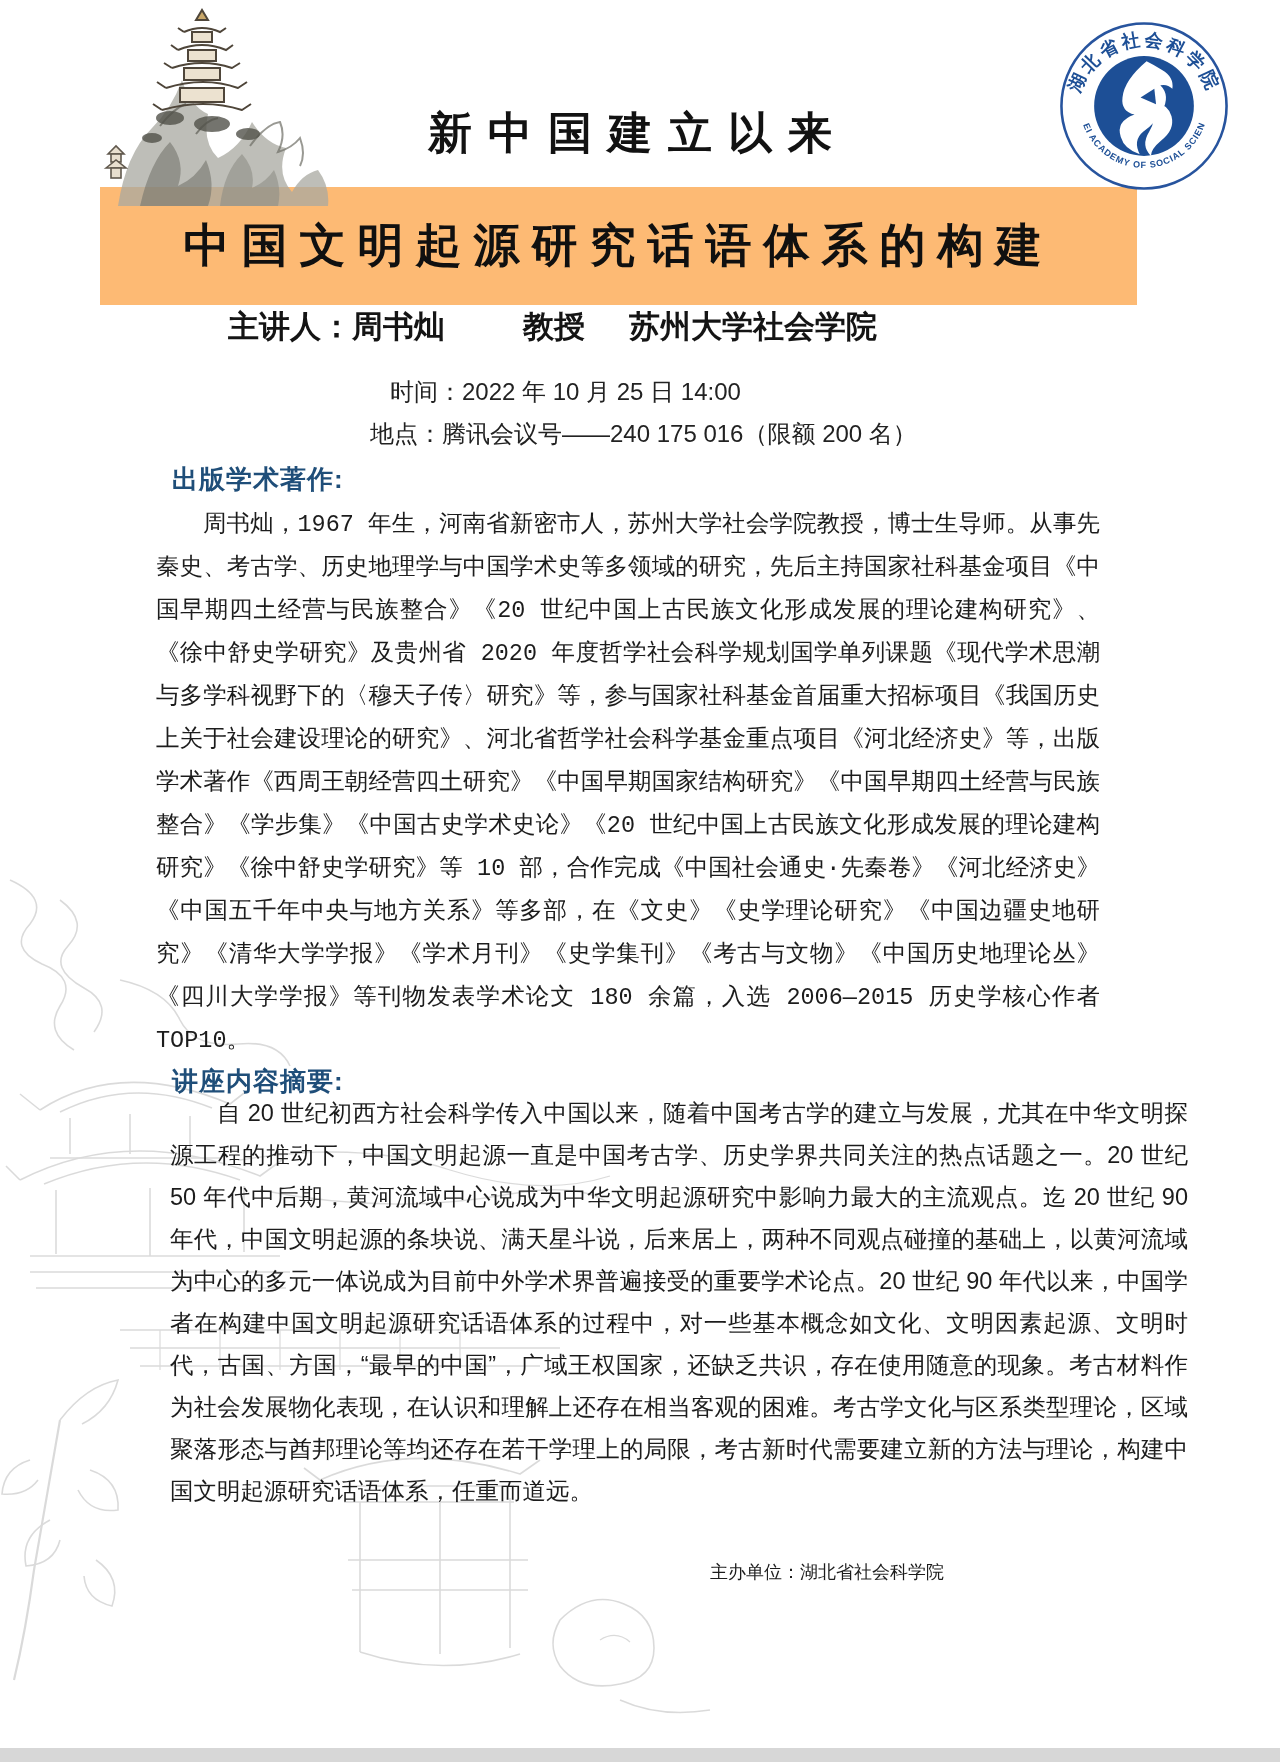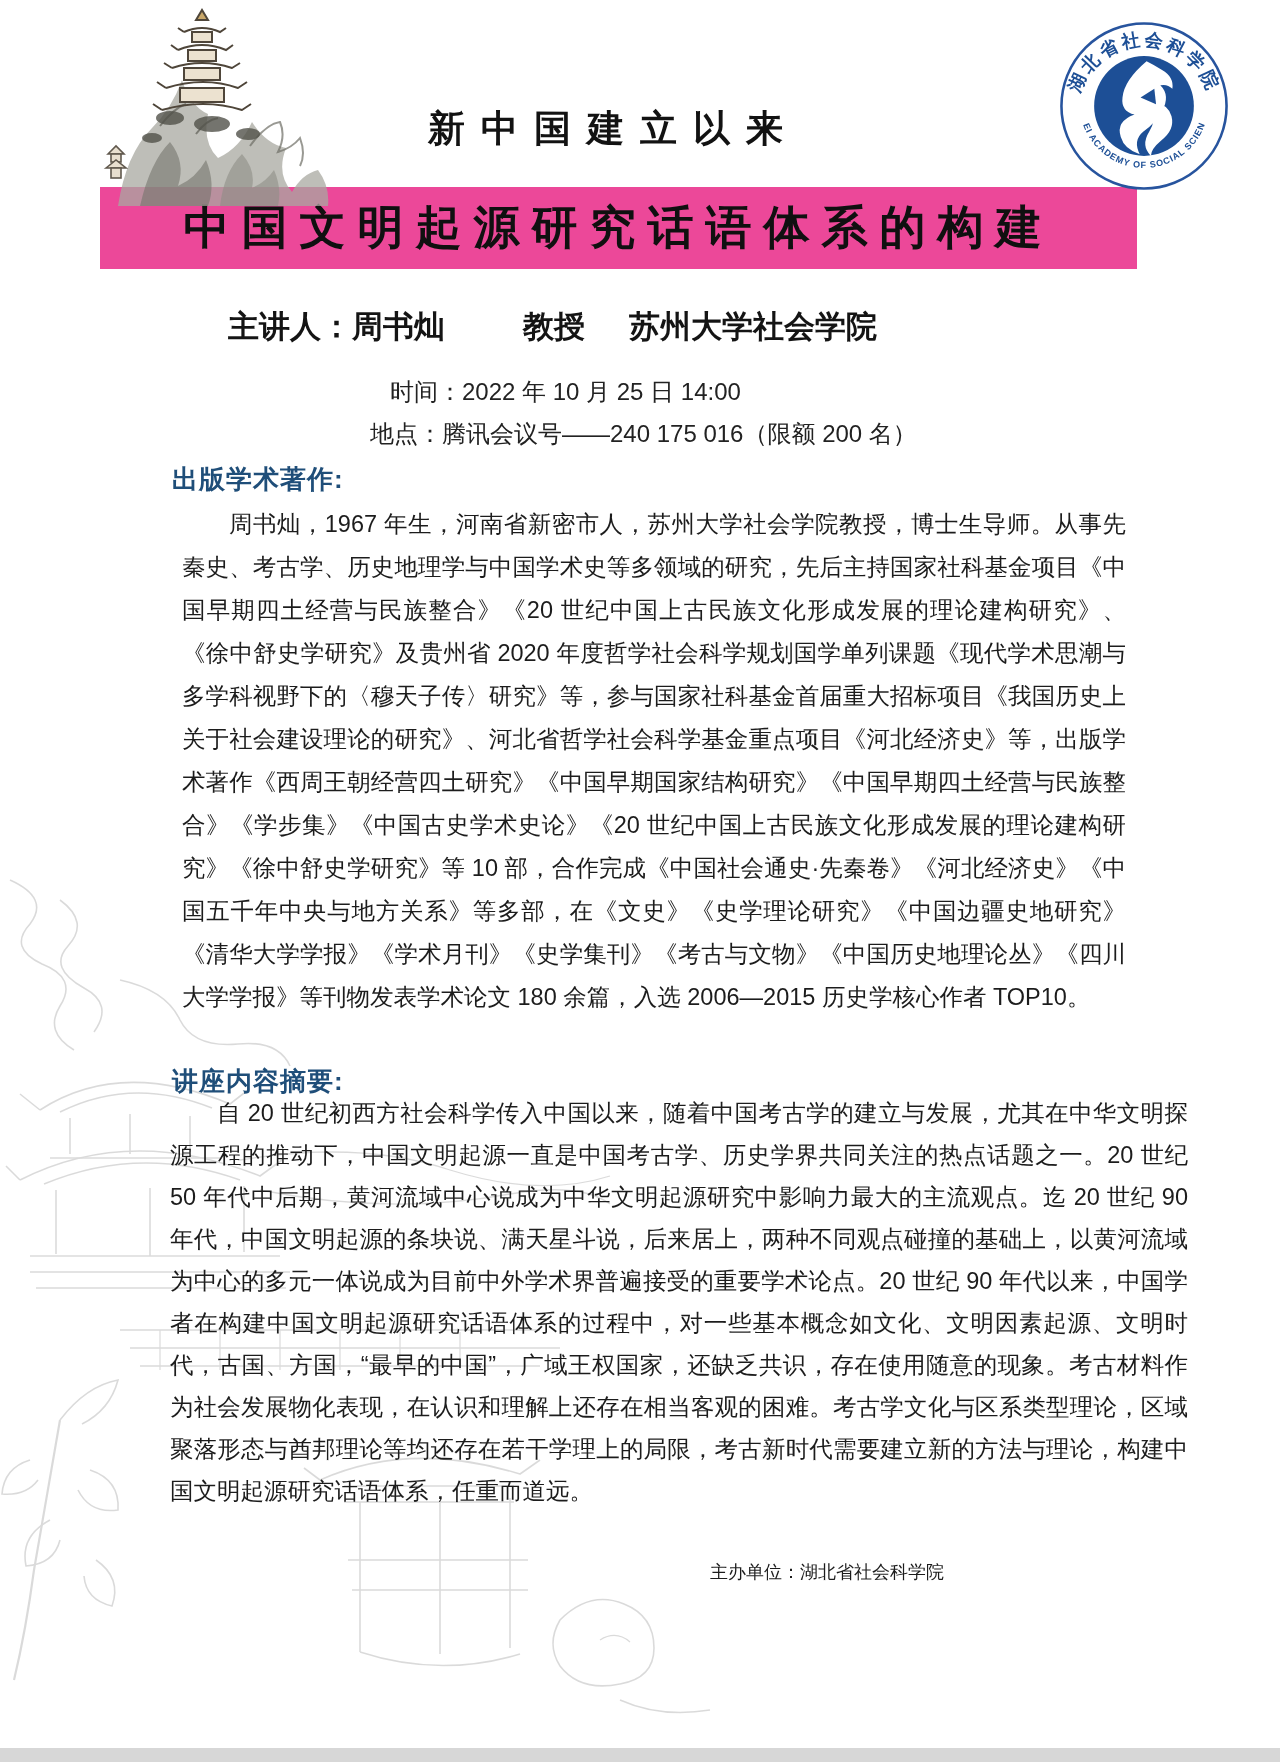--- a/index.html
+++ b/index.html
@@ -10,25 +10,25 @@
   .abs{position:absolute;}
 
   
   .painting{left:100px;top:6px;width:252px;height:208px;z-index:3;}
   .logo{left:1058px;top:20px;width:172px;height:172px;z-index:3;}
 
   
   .pretitle{
     left:428px;top:104px;width:640px;
     font-family:Liberation Mono, monospace;font-weight:700;
-    font-size:37px;letter-spacing:16px;color:#121212;z-index:2;
+    font-size:44px;letter-spacing:16px;color:#121212;z-index:2;
   }
   .banner{
-    left:100px;top:187px;width:1037px;height:82px;
-    background:#ec4899;z-index:1;display:flex;align-items:center;justify-content:center;text-align:right;
+    left:100px;top:187px;width:1037px;height:118px;
+    background:#fdba74;z-index:1;display:flex;align-items:center;justify-content:center;text-align:right;
   }
   .banner-title{
     font-family:"DejaVu Serif",serif;font-weight:700;
     font-size:46px;letter-spacing:12px;color:#101010;white-space:nowrap;
   }
 
   
   .speaker-line{
     left:228px;top:306px;font-family:"DejaVu Serif",serif;font-weight:700;
     font-size:31px;color:#141414;white-space:nowrap;
@@ -42,21 +42,21 @@
   
   .section-heading{
     font-size:26px;font-weight:700;color:#1f4e79;letter-spacing:1px;
   }
   .bio-heading{left:172px;top:462px;}
   .abs-heading{left:172px;top:1047px;margin-top:17px;}
   .para{
     font-size:23.5px;line-height:43px;text-align:justify;color:#1c1c1c;
     text-indent:2em;
   }
-  .bio-para{left:182px;top:503px;width:944px;}
+  .bio-para{left:156px;top:503px;width:944px;font-family:Liberation Mono, monospace;}
   .abs-para{left:170px;top:1092px;width:1018px;line-height:42px;}
 
   .organizer{
     left:710px;top:1560px;font-size:18px;color:#1c1c1c;white-space:nowrap;
   }
 
   
   .sketch{left:0;top:860px;width:760px;height:890px;z-index:0;pointer-events:none;}
   .bottom-strip{left:0;top:1748px;width:1280px;height:14px;background:#d7d7d7;}
   .content{z-index:2;}

